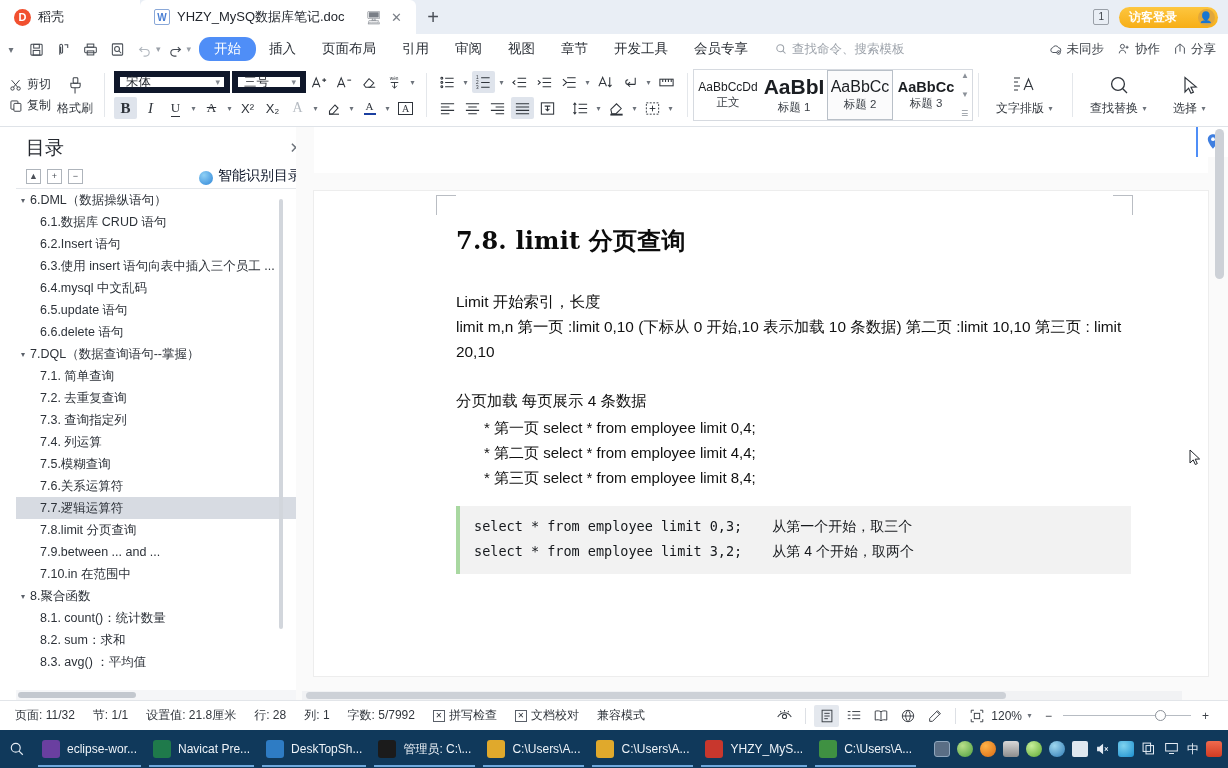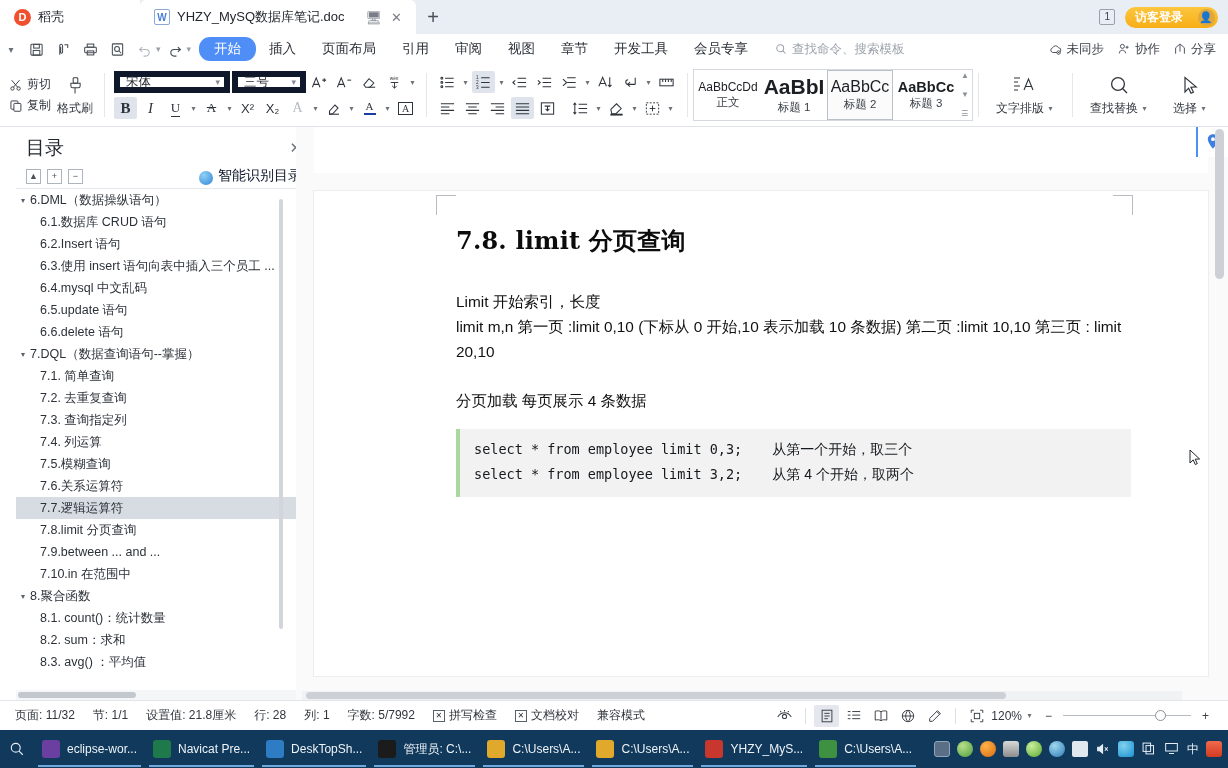--- a/index.html
+++ b/index.html
@@ -48,21 +48,21 @@
   }
   .tabbar-right {
     margin-left: auto; display: flex; align-items: center; gap: 10px;
     padding-right: 10px; height: 34px;
   }
   .winnum {
     border: 1px solid #9aa0a8; border-radius: 2px; font-size: 10px;
     padding: 0px 4px; color: #3c4148; line-height: 14px;
   }
   .guest-login {
-    display:flex; align-items:center; gap:15px;
+    display:flex; align-items:center; gap:21px;
     background: linear-gradient(#fdc63f,#f7ae16); border-radius: 11px;
     height: 21px; padding: 0 3px 0 10px; color: #fff; font-size: 12px; font-weight: 600; text-align: center;
   }
   .guest-av { width:17px;height:17px;border-radius:50%;background:#e0a73d;
     display:flex;align-items:center;justify-content:center;font-size:11px;color:#f7eddb;}
 
   
   .menubar {
     position: absolute; top: 34px; left: 0; width: 1228px; height: 30px;
     background: #fff; display: flex; align-items: center; font-size: 13px; color: #2c3138;
@@ -724,20 +724,25 @@
       <div class="corner tl"></div>
       <div class="corner tr"></div>
 
       <div class="doc-inner">
         <div class="h-title">7.8. limit  分页查询</div>
         <div style="height:32px;"></div>
         <div class="p">Limit  开始索引，长度</div>
         <div class="p">limit m,n       第一页 :limit 0,10   (下标从 0 开始,10 表示加载 10 条数据)  第二页 :limit 10,10  第三页 : limit 20,10</div>
         <div style="height:24px;"></div>
         <div class="p">分页加载 每页展示 4 条数据</div>
+        <div class="bullets">
+          <div class="b">*  第一页  select * from employee limit 0,4;</div>
+          <div class="b">*  第二页  select * from employee limit 4,4;</div>
+          <div class="b">*  第三页  select * from employee limit 8,4;</div>
+        </div>
         <div class="codeblock">
           <div class="code-line">
             <span>select * from employee limit 0,3;</span>
             <span class="cn" style="padding-left:22px;">从第一个开始，取三个</span>
           </div>
           <div class="code-line">
             <span>select * from employee limit 3,2;</span>
             <span class="cn" style="padding-left:22px;">从第 4 个开始，取两个</span>
           </div>
         </div>

